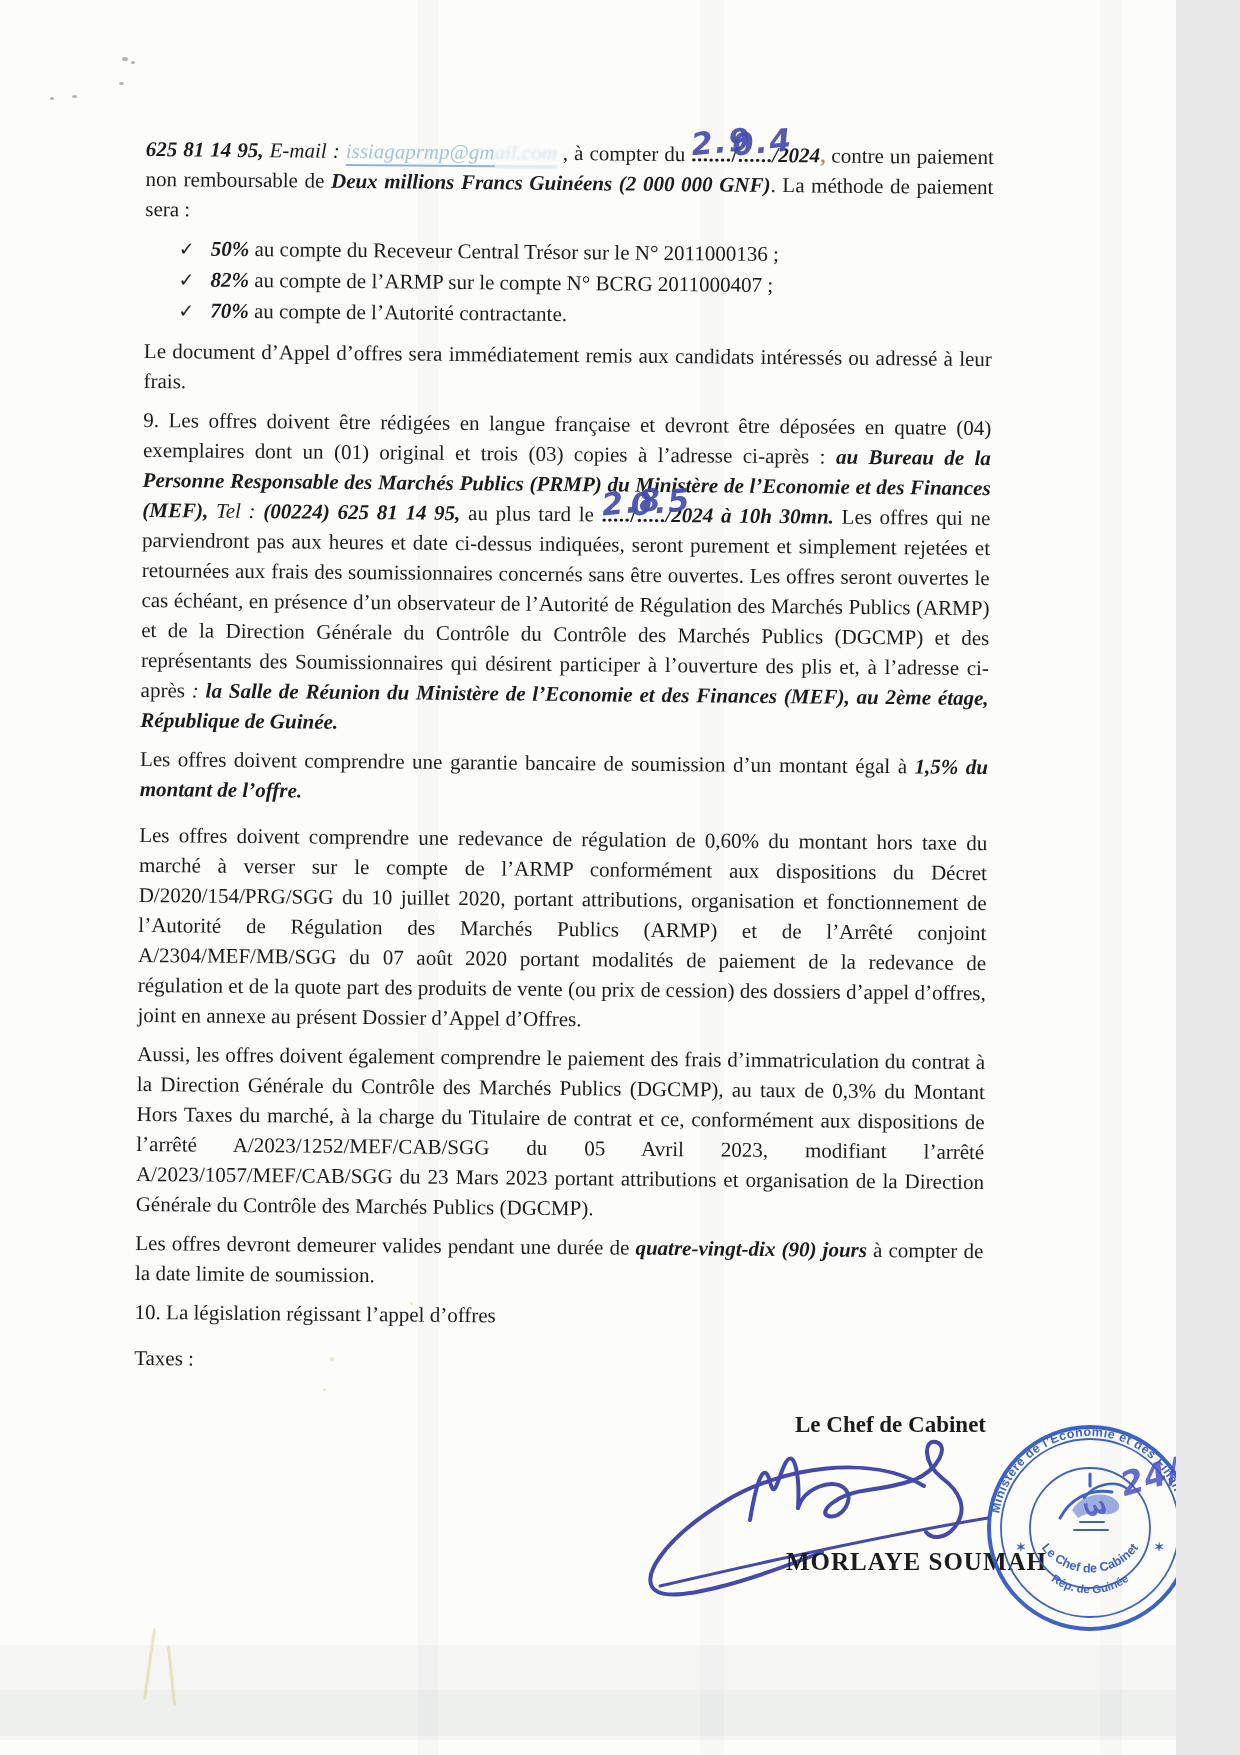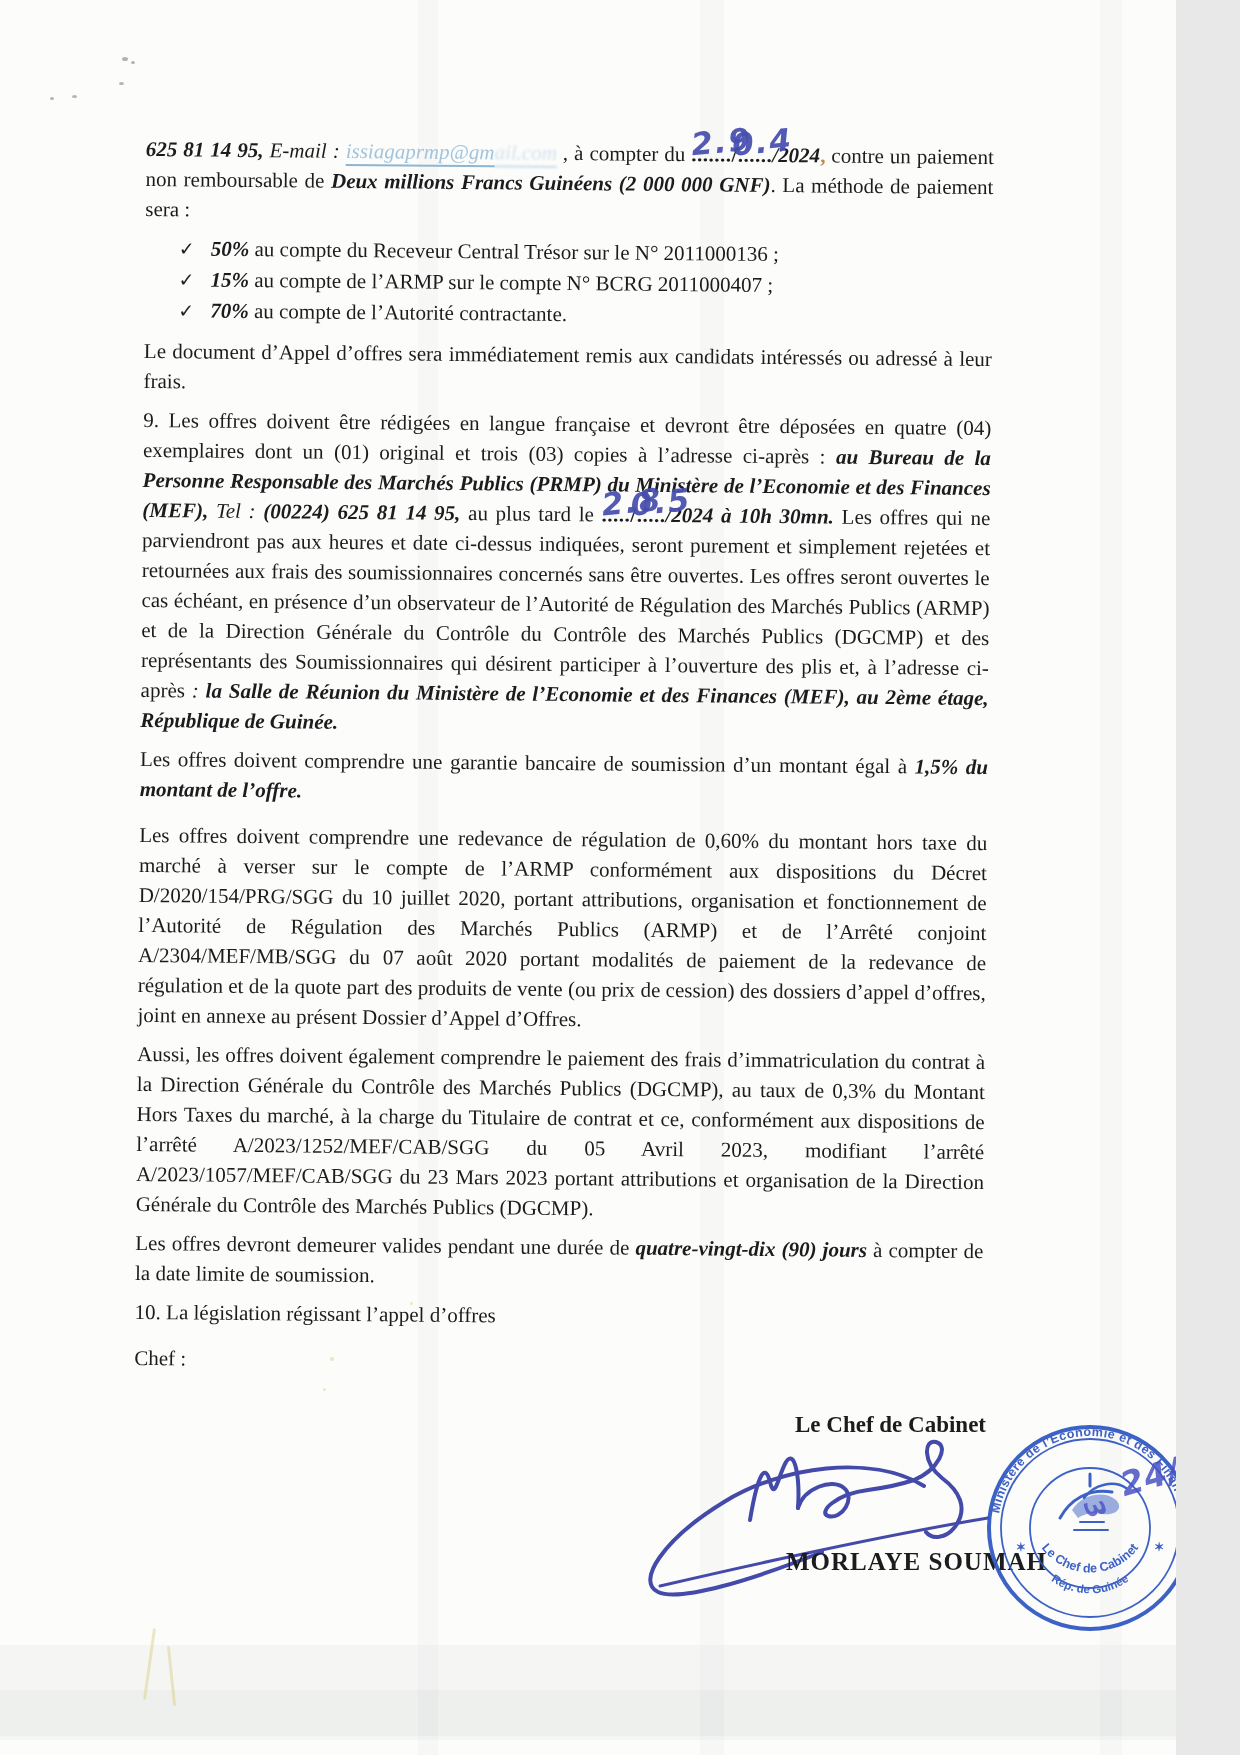--- a/index.html
+++ b/index.html
@@ -64,31 +64,31 @@
   <div class="ymark" style="left:148px;top:1628px;width:3px;height:72px;transform:rotate(8deg);"></div>
   <div class="ymark" style="left:170px;top:1646px;width:3px;height:60px;transform:rotate(-6deg);"></div>
   <div class="ymark" style="left:330px;top:1357px;width:4px;height:4px;"></div>
   <div class="ymark" style="left:323px;top:1388px;width:3px;height:3px;"></div>
   <div class="ymark" style="left:410px;top:1302px;width:3px;height:3px;"></div>
 
   <div class="content">
       <p class="doc-par blk-0"><span class="seg-bi">625 81 14 95, </span><span class="seg-i">E-mail : </span><span class="seg-link">issiagaprmp@gm</span><span class="seg-link seg-linkfade">ail.com</span><span class="seg-n"> , à compter du </span><span class="seg-dots">.......<span class="hw">2.9</span></span><span class="seg-dots">/......<span class="hw">0.4</span></span><span class="seg-bi">/2024</span><span class="seg-accent">,</span><span class="seg-n"> contre un paiement non remboursable de </span><span class="seg-bi">Deux millions Francs Guinéens (2 000 000 GNF)</span><span class="seg-n">. La méthode de paiement sera :</span></p>
       <div class="check-list blk-1">
         <div class="check-item"><span class="check-icon">✓</span><span class="seg-bi">50%</span><span class="seg-n"> au compte du Receveur Central Trésor sur le N° 2011000136 ;</span></div>
-        <div class="check-item"><span class="check-icon">✓</span><span class="seg-bi">15%</span><span class="seg-n"> au compte de l’ARMP sur le compte N° BCRG 2011000407 ;</span></div>
+        <div class="check-item"><span class="check-icon">✓</span><span class="seg-bi">82%</span><span class="seg-n"> au compte de l’ARMP sur le compte N° BCRG 2011000407 ;</span></div>
         <div class="check-item"><span class="check-icon">✓</span><span class="seg-bi">70%</span><span class="seg-n"> au compte de l’Autorité contractante.</span></div>
       </div>
       <p class="doc-par blk-2"><span class="seg-n">Le document d’Appel d’offres sera immédiatement remis aux candidats intéressés ou adressé à leur frais.</span></p>
       <p class="doc-par blk-3"><span class="seg-n">9. Les offres doivent être rédigées en langue française et devront être déposées en quatre (04) exemplaires dont un (01) original et trois (03) copies à l’adresse ci-après : </span><span class="seg-bi">au Bureau de la Personne Responsable des Marchés Publics (PRMP) du Ministère de l’Economie et des Finances (MEF), </span><span class="seg-i">Tel : </span><span class="seg-bi">(00224) 625 81 14 95, </span><span class="seg-n">au plus tard le </span><span class="seg-dots">.....<span class="hw">2.8</span></span><span class="seg-dots">/.....<span class="hw">0.5</span></span><span class="seg-bi">/2024 à 10h 30mn.</span><span class="seg-n"> Les offres qui ne parviendront pas aux heures et date ci-dessus indiquées, seront purement et simplement rejetées et retournées aux frais des soumissionnaires concernés sans être ouvertes. Les offres seront ouvertes le cas échéant, en présence d’un observateur de l’Autorité de Régulation des Marchés Publics (ARMP) et de la Direction Générale du Contrôle du Contrôle des Marchés Publics (DGCMP) et des représentants des Soumissionnaires qui désirent participer à l’ouverture des plis et, à l’adresse ci-après </span><span class="seg-i">: </span><span class="seg-bi">la Salle de Réunion du Ministère de l’Economie et des Finances (MEF), au 2ème étage, République de Guinée.</span></p>
       <p class="doc-par blk-4"><span class="seg-n">Les offres doivent comprendre une garantie bancaire de soumission d’un montant égal à </span><span class="seg-bi">1,5% du montant de l’offre.</span></p>
       <p class="doc-par blk-5"><span class="seg-n">Les offres doivent comprendre une redevance de régulation de 0,60% du montant hors taxe du marché à verser sur le compte de l’ARMP conformément aux dispositions du Décret D/2020/154/PRG/SGG du 10 juillet 2020, portant attributions, organisation et fonctionnement de l’Autorité de Régulation des Marchés Publics (ARMP) et de l’Arrêté conjoint A/2304/MEF/MB/SGG du 07 août 2020 portant modalités de paiement de la redevance de régulation et de la quote part des produits de vente (ou prix de cession) des dossiers d’appel d’offres, joint en annexe au présent Dossier d’Appel d’Offres.</span></p>
       <p class="doc-par blk-6"><span class="seg-n">Aussi, les offres doivent également comprendre le paiement des frais d’immatriculation du contrat à la Direction Générale du Contrôle des Marchés Publics (DGCMP), au taux de 0,3% du Montant Hors Taxes du marché, à la charge du Titulaire de contrat et ce, conformément aux dispositions de l’arrêté A/2023/1252/MEF/CAB/SGG du 05 Avril 2023, modifiant l’arrêté A/2023/1057/MEF/CAB/SGG du 23 Mars 2023 portant attributions et organisation de la Direction Générale du Contrôle des Marchés Publics (DGCMP).</span></p>
       <p class="doc-par blk-7"><span class="seg-n">Les offres devront demeurer valides pendant une durée de </span><span class="seg-bi">quatre-vingt-dix (90) jours</span><span class="seg-n"> à compter de la date limite de soumission.</span></p>
       <p class="doc-par blk-8"><span class="seg-n">10. La législation régissant l’appel d’offres</span></p>
-      <p class="doc-par blk-9"><span class="seg-n">Chef :</span></p>
+      <p class="doc-par blk-9"><span class="seg-n">Taxes :</span></p>
     </div>
 
   <div class="sig-title">Le Chef de Cabinet</div>
 
   <svg class="sig-svg" width="430" height="180" viewBox="0 0 430 180">
     <g fill="none" stroke="#3a41a5" stroke-width="4" stroke-linecap="round" opacity="0.95">
       <path d="M 292,62 C 240,30 150,42 92,78 C 30,116 4,158 26,168 C 48,178 120,156 190,128"></path>
       <path d="M 28,162 C 140,136 260,110 356,94" stroke-width="3"></path>
       <path d="M 118,96 C 124,60 132,34 138,58 C 143,78 146,52 154,38 C 163,24 168,54 166,84"></path>
       <path d="M 166,84 C 172,64 200,54 212,64 C 224,74 210,96 196,92 C 186,88 204,70 236,66 C 258,63 270,60 282,56 C 306,46 318,22 304,18 C 292,15 290,38 310,54 C 326,66 338,84 322,104 C 314,114 300,116 294,108"></path>

